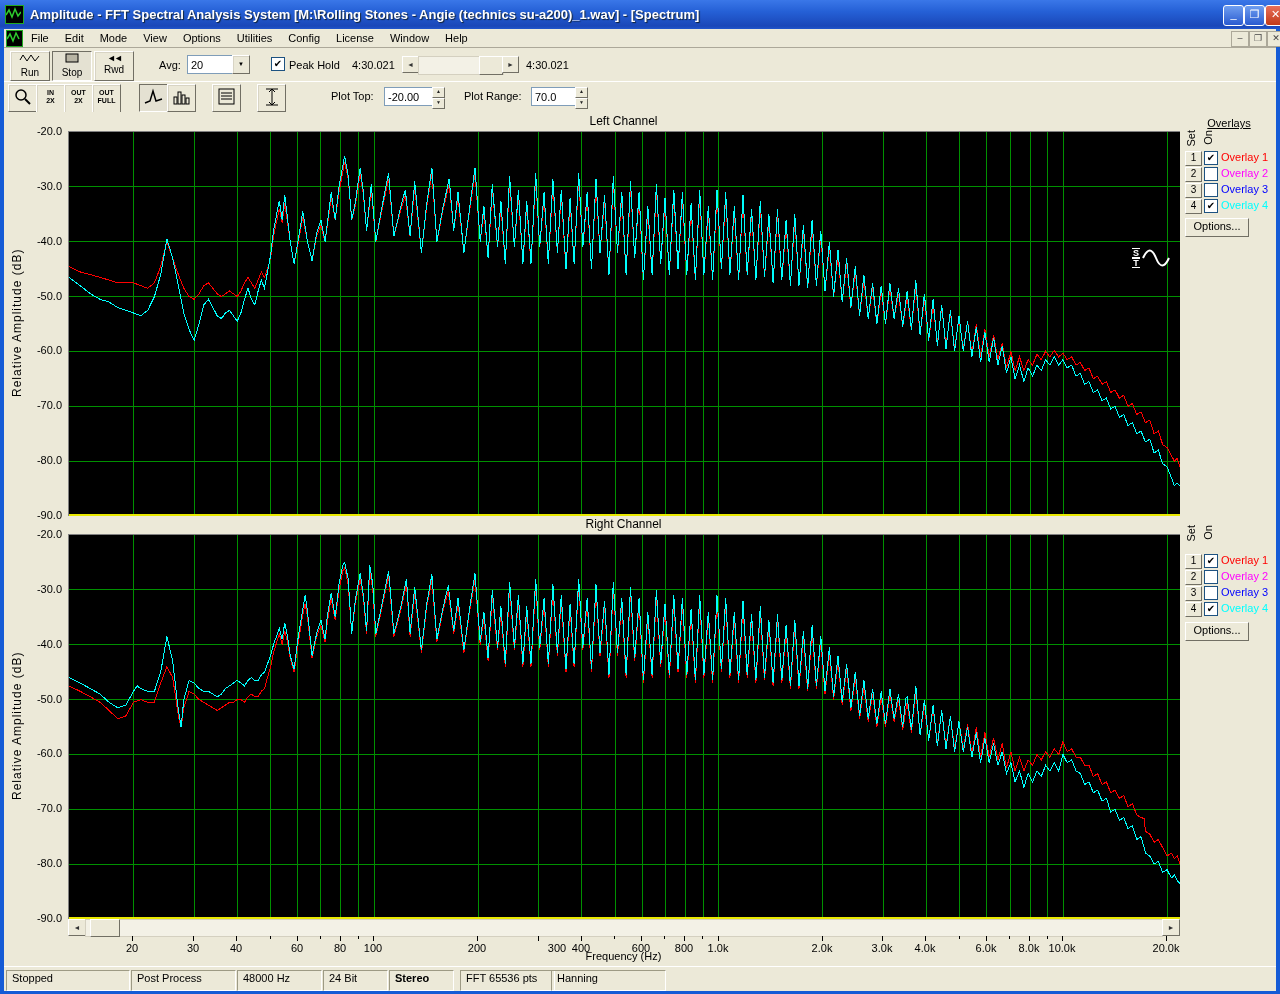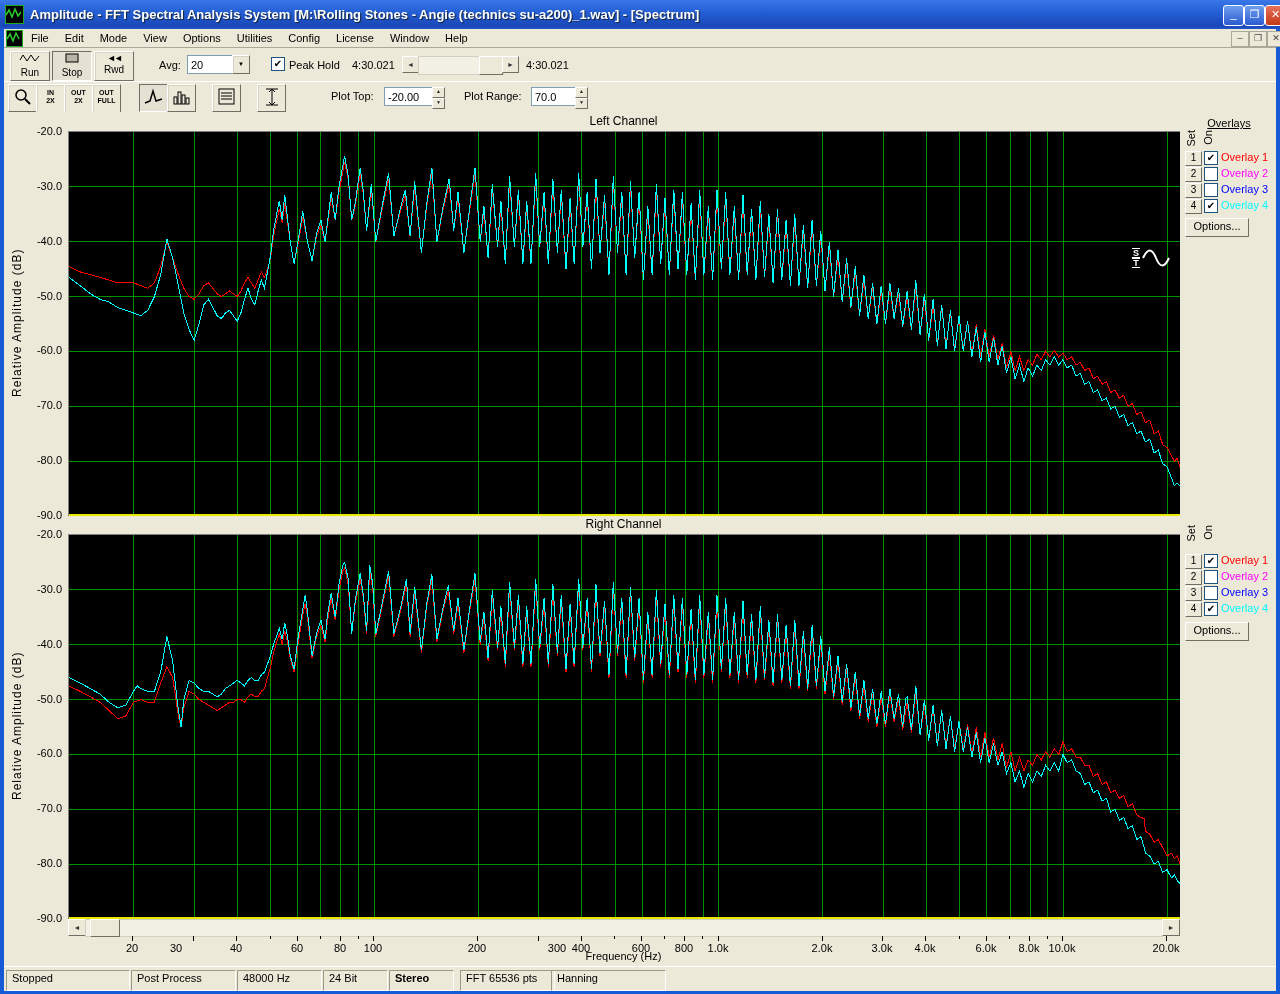--- a/index.html
+++ b/index.html
@@ -340,21 +340,21 @@
 
     <span class="sbarrow" style="left:64px;top:807px;width:16px;height:15px;font-size:7px;line-height:15px;">◄</span>
     <span class="sbtrack" style="left:81px;top:807px;width:1076px;height:16px;"></span>
     <span class="sbthumb" style="left:86px;top:807px;width:28px;height:16px;"></span>
     <span class="sbarrow" style="left:1158px;top:807px;width:16px;height:15px;font-size:7px;line-height:15px;">►</span>
 
     <div id="xaxis" class="abs" style="left:64px;top:824px;width:1111px;height:26px;">
         <div class="tickmark" style="left: 64px; height: 5px;"></div>
         <span class="xticklab" style="left: 64px;">20</span>
         <div class="tickmark" style="left: 125px; height: 5px;"></div>
-        <span class="xticklab" style="left: 108px;">30</span>
+        <span class="xticklab" style="left: 125px;">30</span>
         <div class="tickmark" style="left: 168px; height: 5px;"></div>
         <span class="xticklab" style="left: 168px;">40</span>
         <div class="tickmark" style="left: 229px; height: 5px;"></div>
         <span class="xticklab" style="left: 229px;">60</span>
         <div class="tickmark" style="left: 272px; height: 5px;"></div>
         <span class="xticklab" style="left: 272px;">80</span>
         <div class="tickmark" style="left: 305px; height: 5px;"></div>
         <span class="xticklab" style="left: 305px;">100</span>
         <div class="tickmark" style="left: 409px; height: 5px;"></div>
         <span class="xticklab" style="left: 409px;">200</span>

